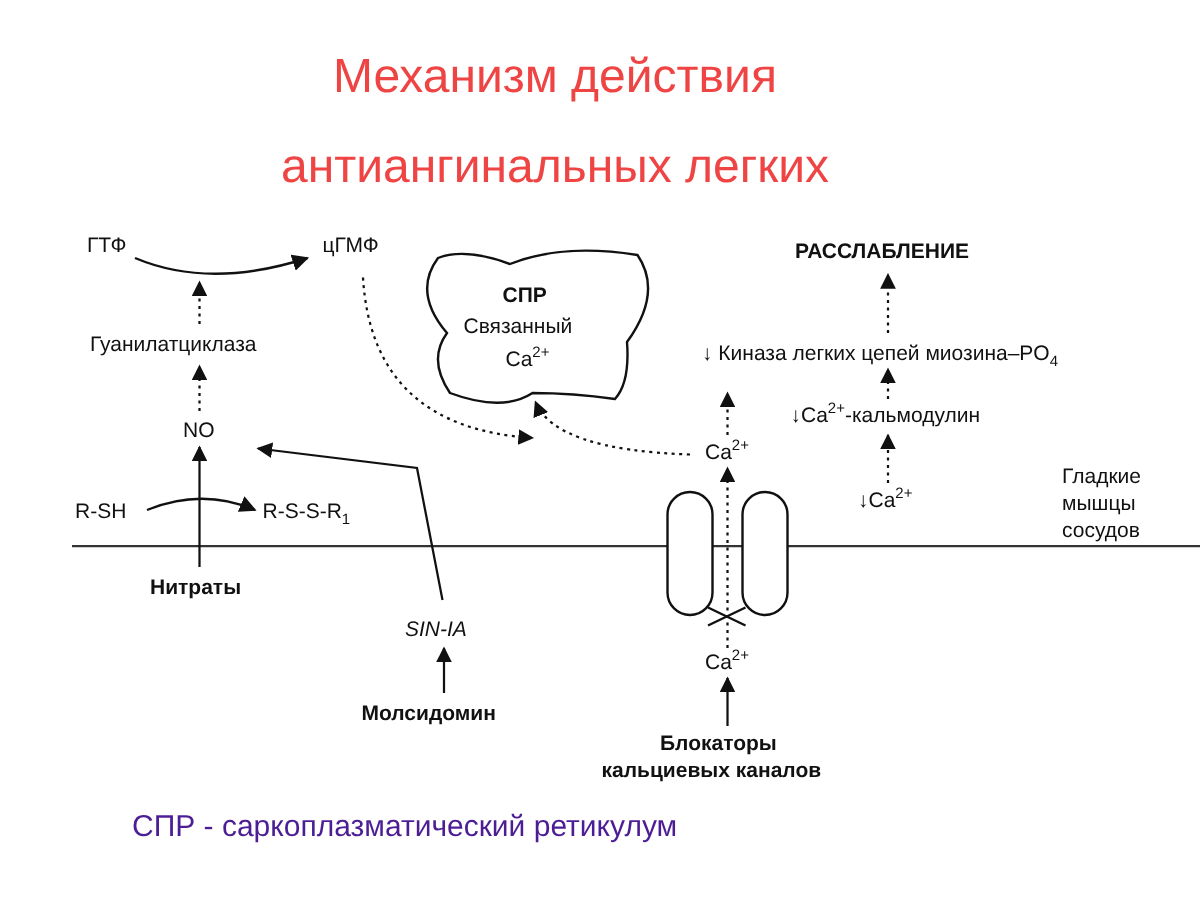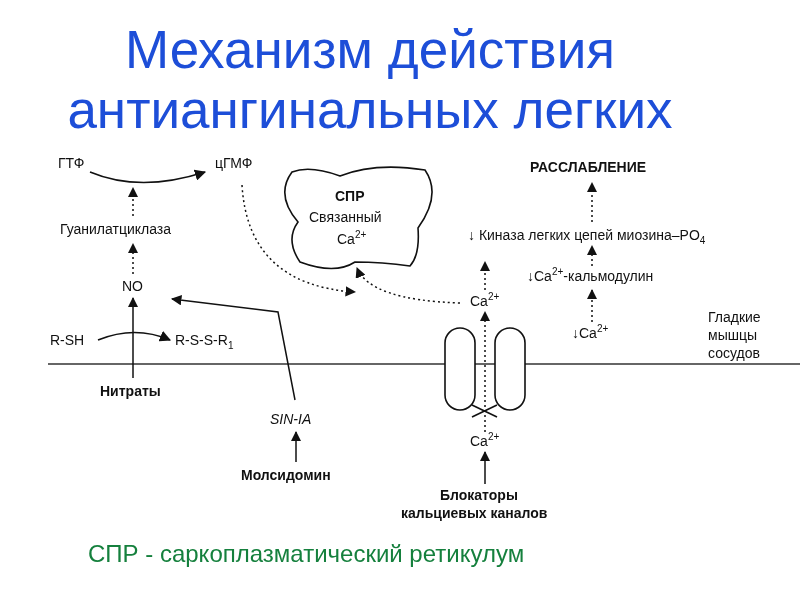--- a/index.html
+++ b/index.html
@@ -1,26 +1,26 @@
 <!DOCTYPE html>
 <html><head>
 <meta charset="utf-8">
 <style>
   html, body { margin: 0; padding: 0; background: #ffffff; }
   body { width: 800px; height: 600px; position: relative; overflow: hidden;
          font-family: "Liberation Sans", sans-serif; color: #000; }
   .title { position: absolute; left: 0; width: 740px; text-align: center;
-           font-size: 53px; line-height: 52px; color: #1d4ed8; }
+           font-size: 32px; line-height: 52px; color: #ef4444; }
   #t1 { top: 24px; }
   #t2 { top: 84px; }
   svg { position: absolute; left: 0; top: 0; }
   .lbl { font-family: "Liberation Sans", sans-serif; font-size: 14px; fill: #111; }
   .lbl-b { font-family: "Liberation Sans", sans-serif; font-size: 14px; font-weight: bold; fill: #111; }
   .lbl-i { font-family: "Liberation Sans", sans-serif; font-size: 14px; font-style: italic; fill: #111; }
-  .caption { position: absolute; left: 88px; top: 540px; font-size: 24px; color: #15803d; }
+  .caption { position: absolute; left: 88px; top: 540px; font-size: 20px; color: #4c1d95; }
 </style>
 </head>
 <body>
 
 <div id="t1" class="title">Механизм действия</div>
 <div id="t2" class="title">антиангинальных легких</div>
 
 <svg width="800" height="600" viewBox="0 0 800 600">
   <defs>
     <marker id="ah" viewBox="0 0 10 10" refX="9" refY="5" markerWidth="7" markerHeight="7" orient="auto-start-reverse">

